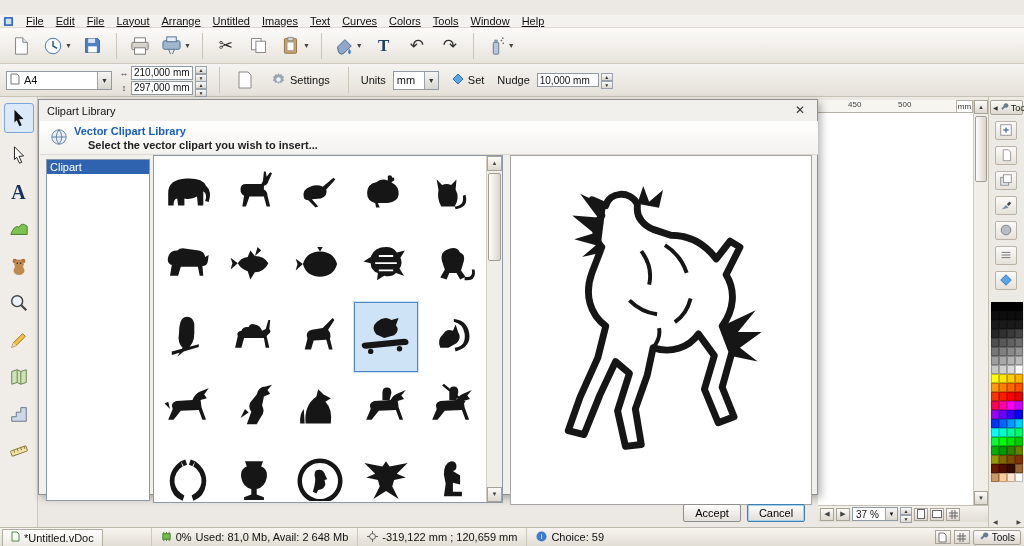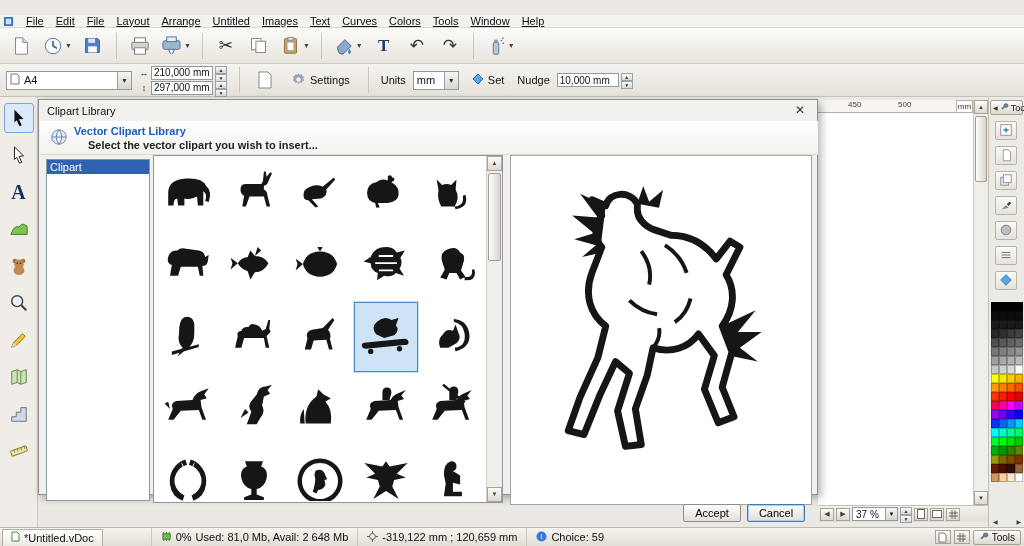--- a/index.html
+++ b/index.html
@@ -22,21 +22,21 @@
   
   .toolbar1{position:absolute;left:0;top:28px;width:1024px;height:36px;background:linear-gradient(#fcfbf9,#e8e4dd);border-bottom:1px solid #cfc9be;display:flex;align-items:center;padding-left:6px;gap:3px;}
   .tb-btn{height:30px;min-width:30px;display:flex;align-items:center;justify-content:center;border-radius:3px;padding:0 3px;}
   .tb-btn .ic{width:22px;height:22px;display:flex;align-items:center;justify-content:center;}
   .tb-drop{font-size:7px;color:#444;margin-left:1px;}
   .tb-sep{width:1px;height:26px;background:#cbc5ba;margin:0 5px;flex:0 0 1px;}
 
   .toolbar2{position:absolute;left:0;top:64px;width:1024px;height:33px;background:linear-gradient(#f6f4f0,#e5e1d9);border-bottom:1px solid #c7c2b6;display:flex;align-items:center;padding-left:6px;gap:7px;}
   .combo{background:#fff;border:1px solid #8f9aa5;height:19px;display:flex;align-items:center;padding-left:3px;font-size:11px;}
   .combo .carrow{width:14px;height:17px;margin-left:auto;background:linear-gradient(#f5f5f5,#d9d6cf);border-left:1px solid #9aa2ab;font-size:7px;display:flex;align-items:center;justify-content:center;color:#333;}
-  .combo.paper{width:126px;gap:4px;}
+  .combo.paper{width:106px;gap:4px;}
   .combo.units{width:46px;}
   .dims{display:flex;flex-direction:column;gap:1px;}
   .dim-row{display:flex;align-items:center;gap:2px;height:14px;}
   .dim-ico{font-size:9px;width:10px;text-align:center;color:#333;}
   .dim-field{width:62px;height:14px;background:#fff;border:1px solid #8f9aa5;font-size:10px;padding:0 2px;display:flex;align-items:center;}
   .spin{width:12px;height:14px;display:flex;flex-direction:column;}
   .spin i{flex:1;font-style:normal;font-size:5px;line-height:6px;text-align:center;background:linear-gradient(#fafafa,#dcd8d0);border:1px solid #9aa2ab;color:#333;}
   .lbl{font-size:11px;}
   .tb2-btn{height:24px;display:flex;align-items:center;gap:4px;padding:0 6px;border-radius:3px;font-size:11px;}
 

